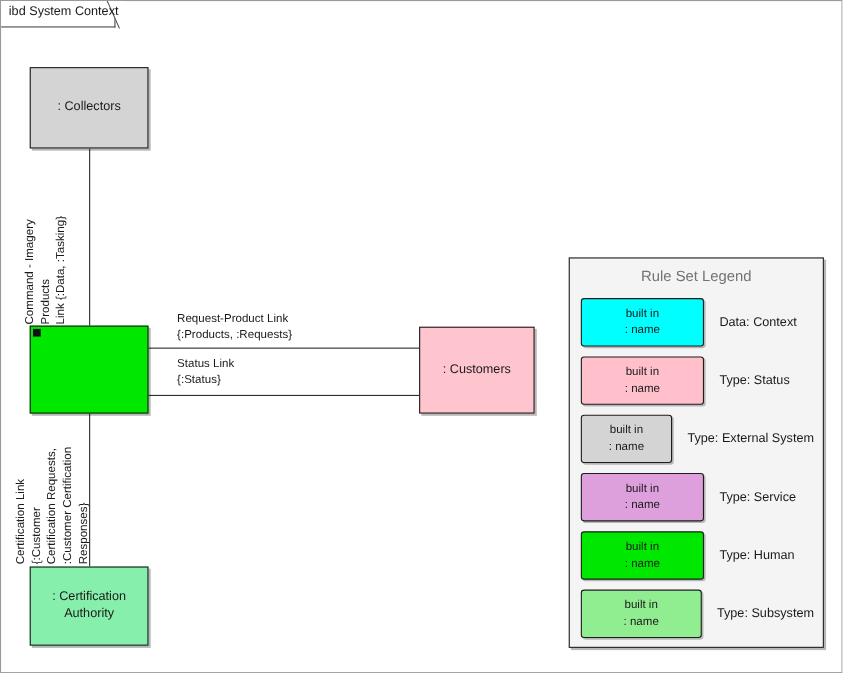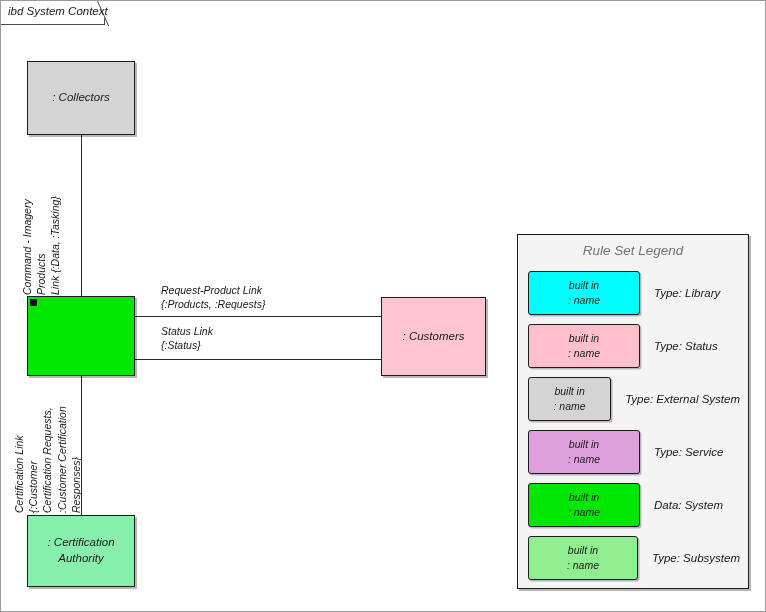--- a/index.html
+++ b/index.html
@@ -9,21 +9,20 @@
   }
   #canvas {
     position: relative;
     width: 766px;
     height: 612px;
     background: #ffffff;
     border: 1px solid #9a9a9a;
     box-sizing: border-box;
     font-family: "Liberation Sans", sans-serif;
     overflow: hidden;
-    font-style: italic;
   }
 
   
   .frame-tab {
     position: absolute;
     left: 0px;
     top: 0px;
     width: 104px;
     height: 24px;
     background: #ffffff;
@@ -205,21 +204,21 @@
 Responses}</div>
 
   <div id="legend-panel">
     <div id="legend-title">Rule Set Legend</div>
     <div id="legend-rows">
         <div class="legend-row" style="top: 36px;">
           <div class="legend-swatch" style="background: rgb(0, 255, 255);">
             <span>built in</span>
             <span>: name</span>
           </div>
-          <div class="legend-type">Type: Library</div>
+          <div class="legend-type">Data: Context</div>
         </div>
         <div class="legend-row" style="top: 89px;">
           <div class="legend-swatch" style="background: rgb(255, 192, 203);">
             <span>built in</span>
             <span>: name</span>
           </div>
           <div class="legend-type">Type: Status</div>
         </div>
         <div class="legend-row" style="top: 142px;">
           <div class="legend-swatch" style="background: rgb(212, 212, 212);">
@@ -233,21 +232,21 @@
             <span>built in</span>
             <span>: name</span>
           </div>
           <div class="legend-type">Type: Service</div>
         </div>
         <div class="legend-row" style="top: 248px;">
           <div class="legend-swatch" style="background: rgb(0, 232, 0);">
             <span>built in</span>
             <span>: name</span>
           </div>
-          <div class="legend-type">Data: System</div>
+          <div class="legend-type">Type: Human</div>
         </div>
         <div class="legend-row" style="top: 301px;">
           <div class="legend-swatch" style="background: rgb(144, 238, 144);">
             <span>built in</span>
             <span>: name</span>
           </div>
           <div class="legend-type">Type: Subsystem</div>
         </div>
       </div>
   </div>

